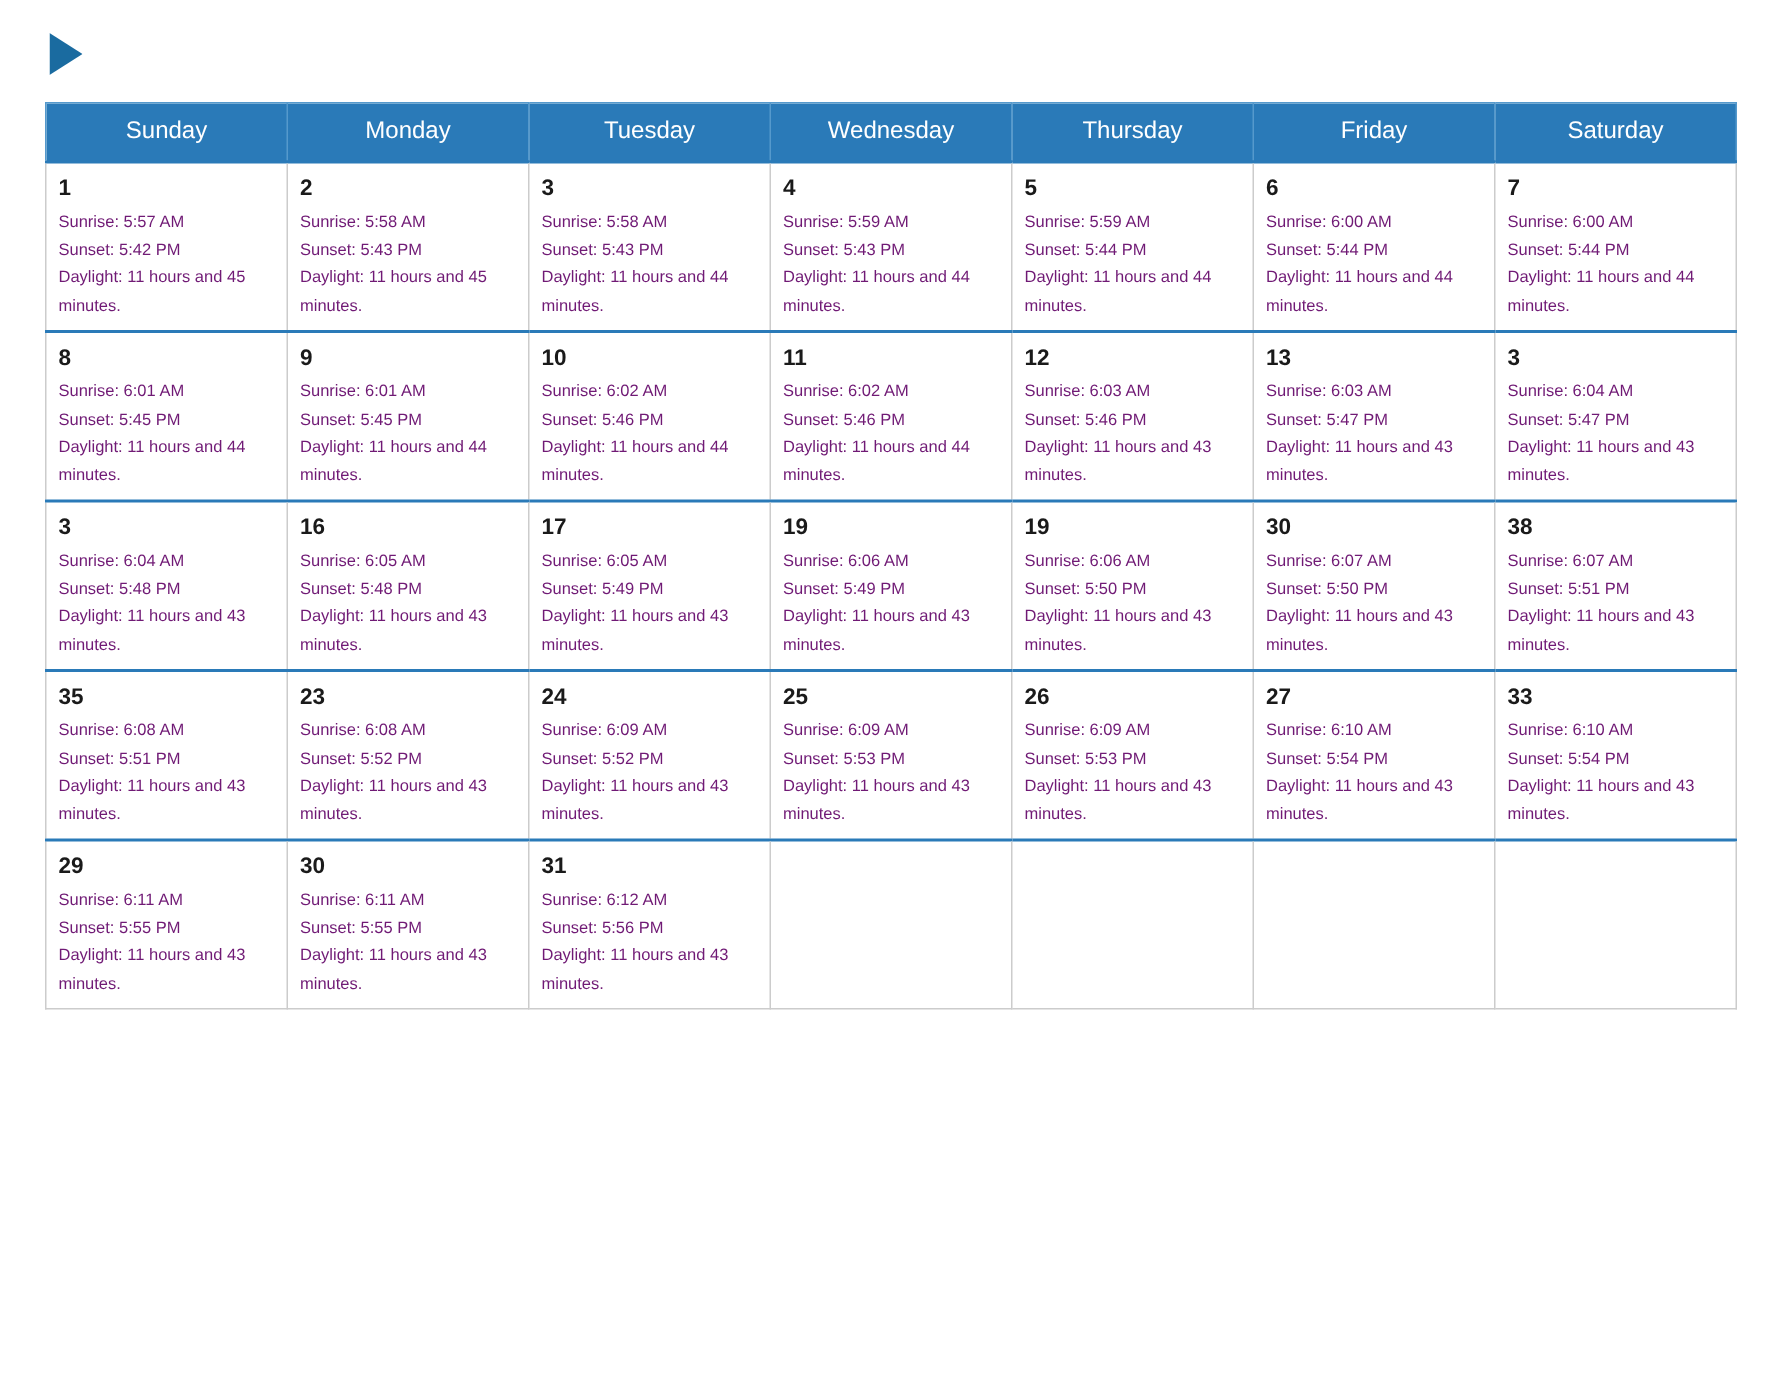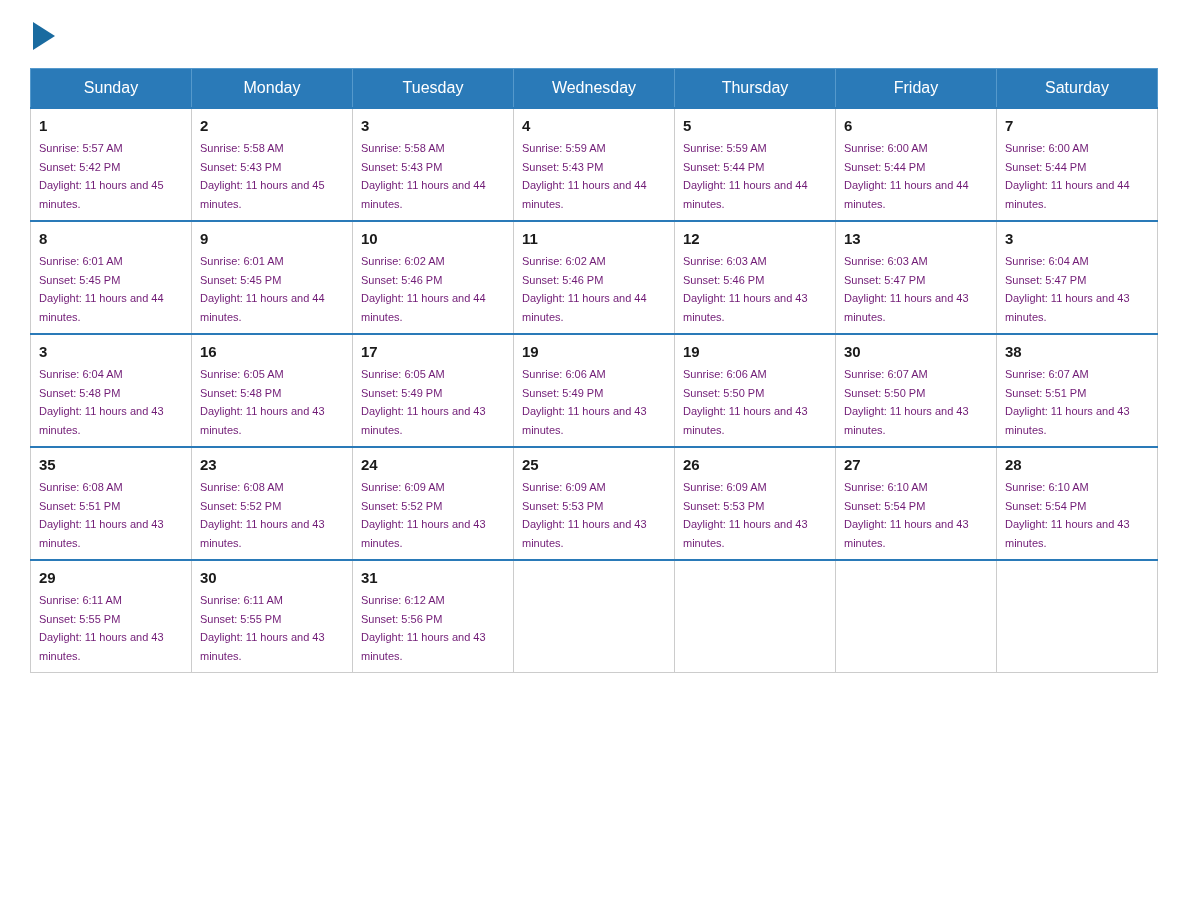--- a/index.html
+++ b/index.html
@@ -241,21 +241,21 @@
       </td>
         <td>
         <span class="day-num">26</span>
         <span class="day-info">Sunrise: 6:09 AM<br>Sunset: 5:53 PM<br>Daylight: 11 hours and 43 minutes.</span>
       </td>
         <td>
         <span class="day-num">27</span>
         <span class="day-info">Sunrise: 6:10 AM<br>Sunset: 5:54 PM<br>Daylight: 11 hours and 43 minutes.</span>
       </td>
         <td>
-        <span class="day-num">28</span>
+        <span class="day-num">33</span>
         <span class="day-info">Sunrise: 6:10 AM<br>Sunset: 5:54 PM<br>Daylight: 11 hours and 43 minutes.</span>
       </td>
       </tr>
       <tr class="week-row">
         <td>
         <span class="day-num">29</span>
         <span class="day-info">Sunrise: 6:11 AM<br>Sunset: 5:55 PM<br>Daylight: 11 hours and 43 minutes.</span>
       </td>
         <td>
         <span class="day-num">30</span>

